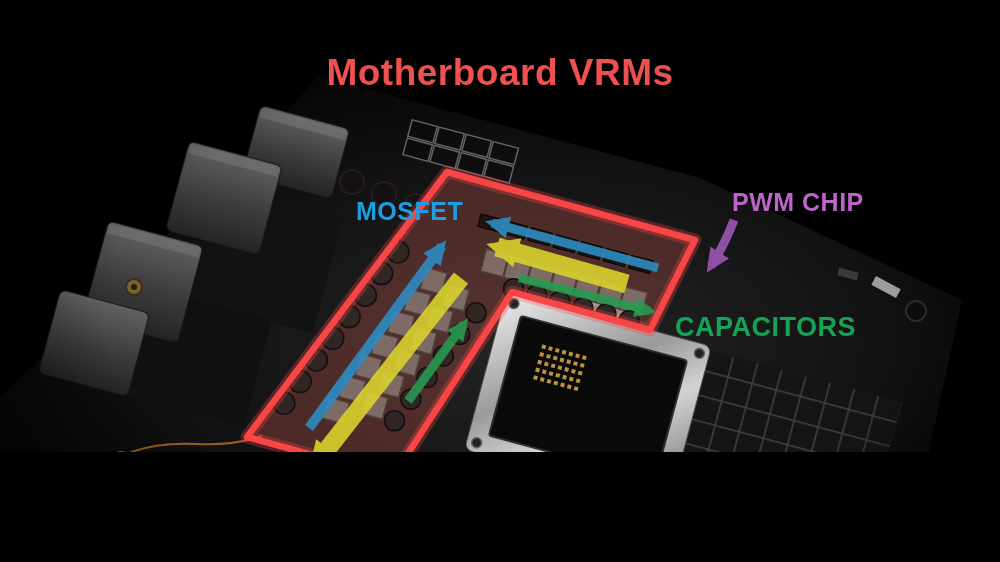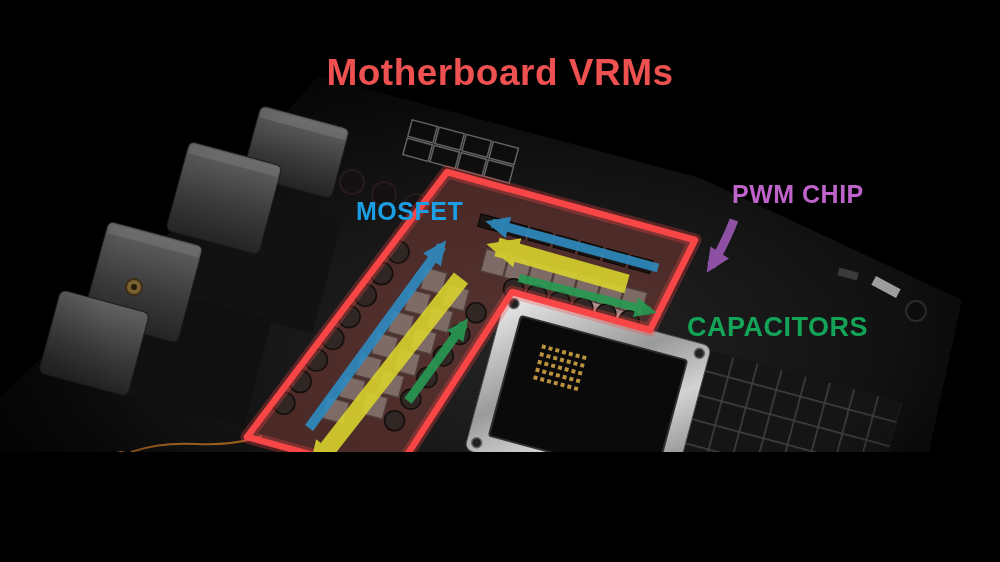--- a/index.html
+++ b/index.html
@@ -3,22 +3,22 @@
 <meta charset="utf-8">
 <style>
   html,body{margin:0;padding:0;background:#000;}
   .stage{position:relative;width:1000px;height:452px;background:#000;overflow:hidden;
          font-family:"Liberation Sans","DejaVu Sans",sans-serif;}
   .stage svg{position:absolute;left:0;top:0;display:block;}
   .lbl{position:absolute;font-weight:bold;letter-spacing:.5px;white-space:nowrap;z-index:5;}
   .title{position:absolute;top:52px;left:0;width:100%;text-align:center;font-size:37px;
          font-weight:bold;letter-spacing:.5px;color:var(--title_red);z-index:5;}
   .lbl-mosfet{left:356px;top:197px;font-size:25px;color:var(--label_blue);}
-  .lbl-pwm{left:732px;top:180px;font-size:25px;color:var(--label_purple);}
-  .lbl-caps{left:675px;top:312px;font-size:27px;color:var(--label_green);margin-left:12px;}
+  .lbl-pwm{left:732px;top:188px;font-size:25px;color:var(--label_purple);}
+  .lbl-caps{left:675px;top:312px;font-size:27px;color:var(--label_green);}
   .lbl-chokes{left:246px;top:486px;font-size:28px;color:var(--label_yellow);}
   
   .outline-glow{fill:none;stroke:var(--outline_red);stroke-width:13;opacity:.3;stroke-linejoin:round;}
   .outline-main{fill:none;stroke:var(--outline_red);stroke-width:6.5;stroke-linejoin:round;}
   .wash1{fill:#6b4038;opacity:.32;}
   .wash2{fill:#ef5555;opacity:.14;}
   .st-ab{stroke:var(--arrow_blue);}  .fill-ab{fill:var(--arrow_blue);}
   .st-ay{stroke:var(--arrow_yellow);}.fill-ay{fill:var(--arrow_yellow);}
   .st-ag{stroke:var(--arrow_green);} .fill-ag{fill:var(--arrow_green);}
   .st-ap{stroke:var(--arrow_purple);}.fill-ap{fill:var(--arrow_purple);}

